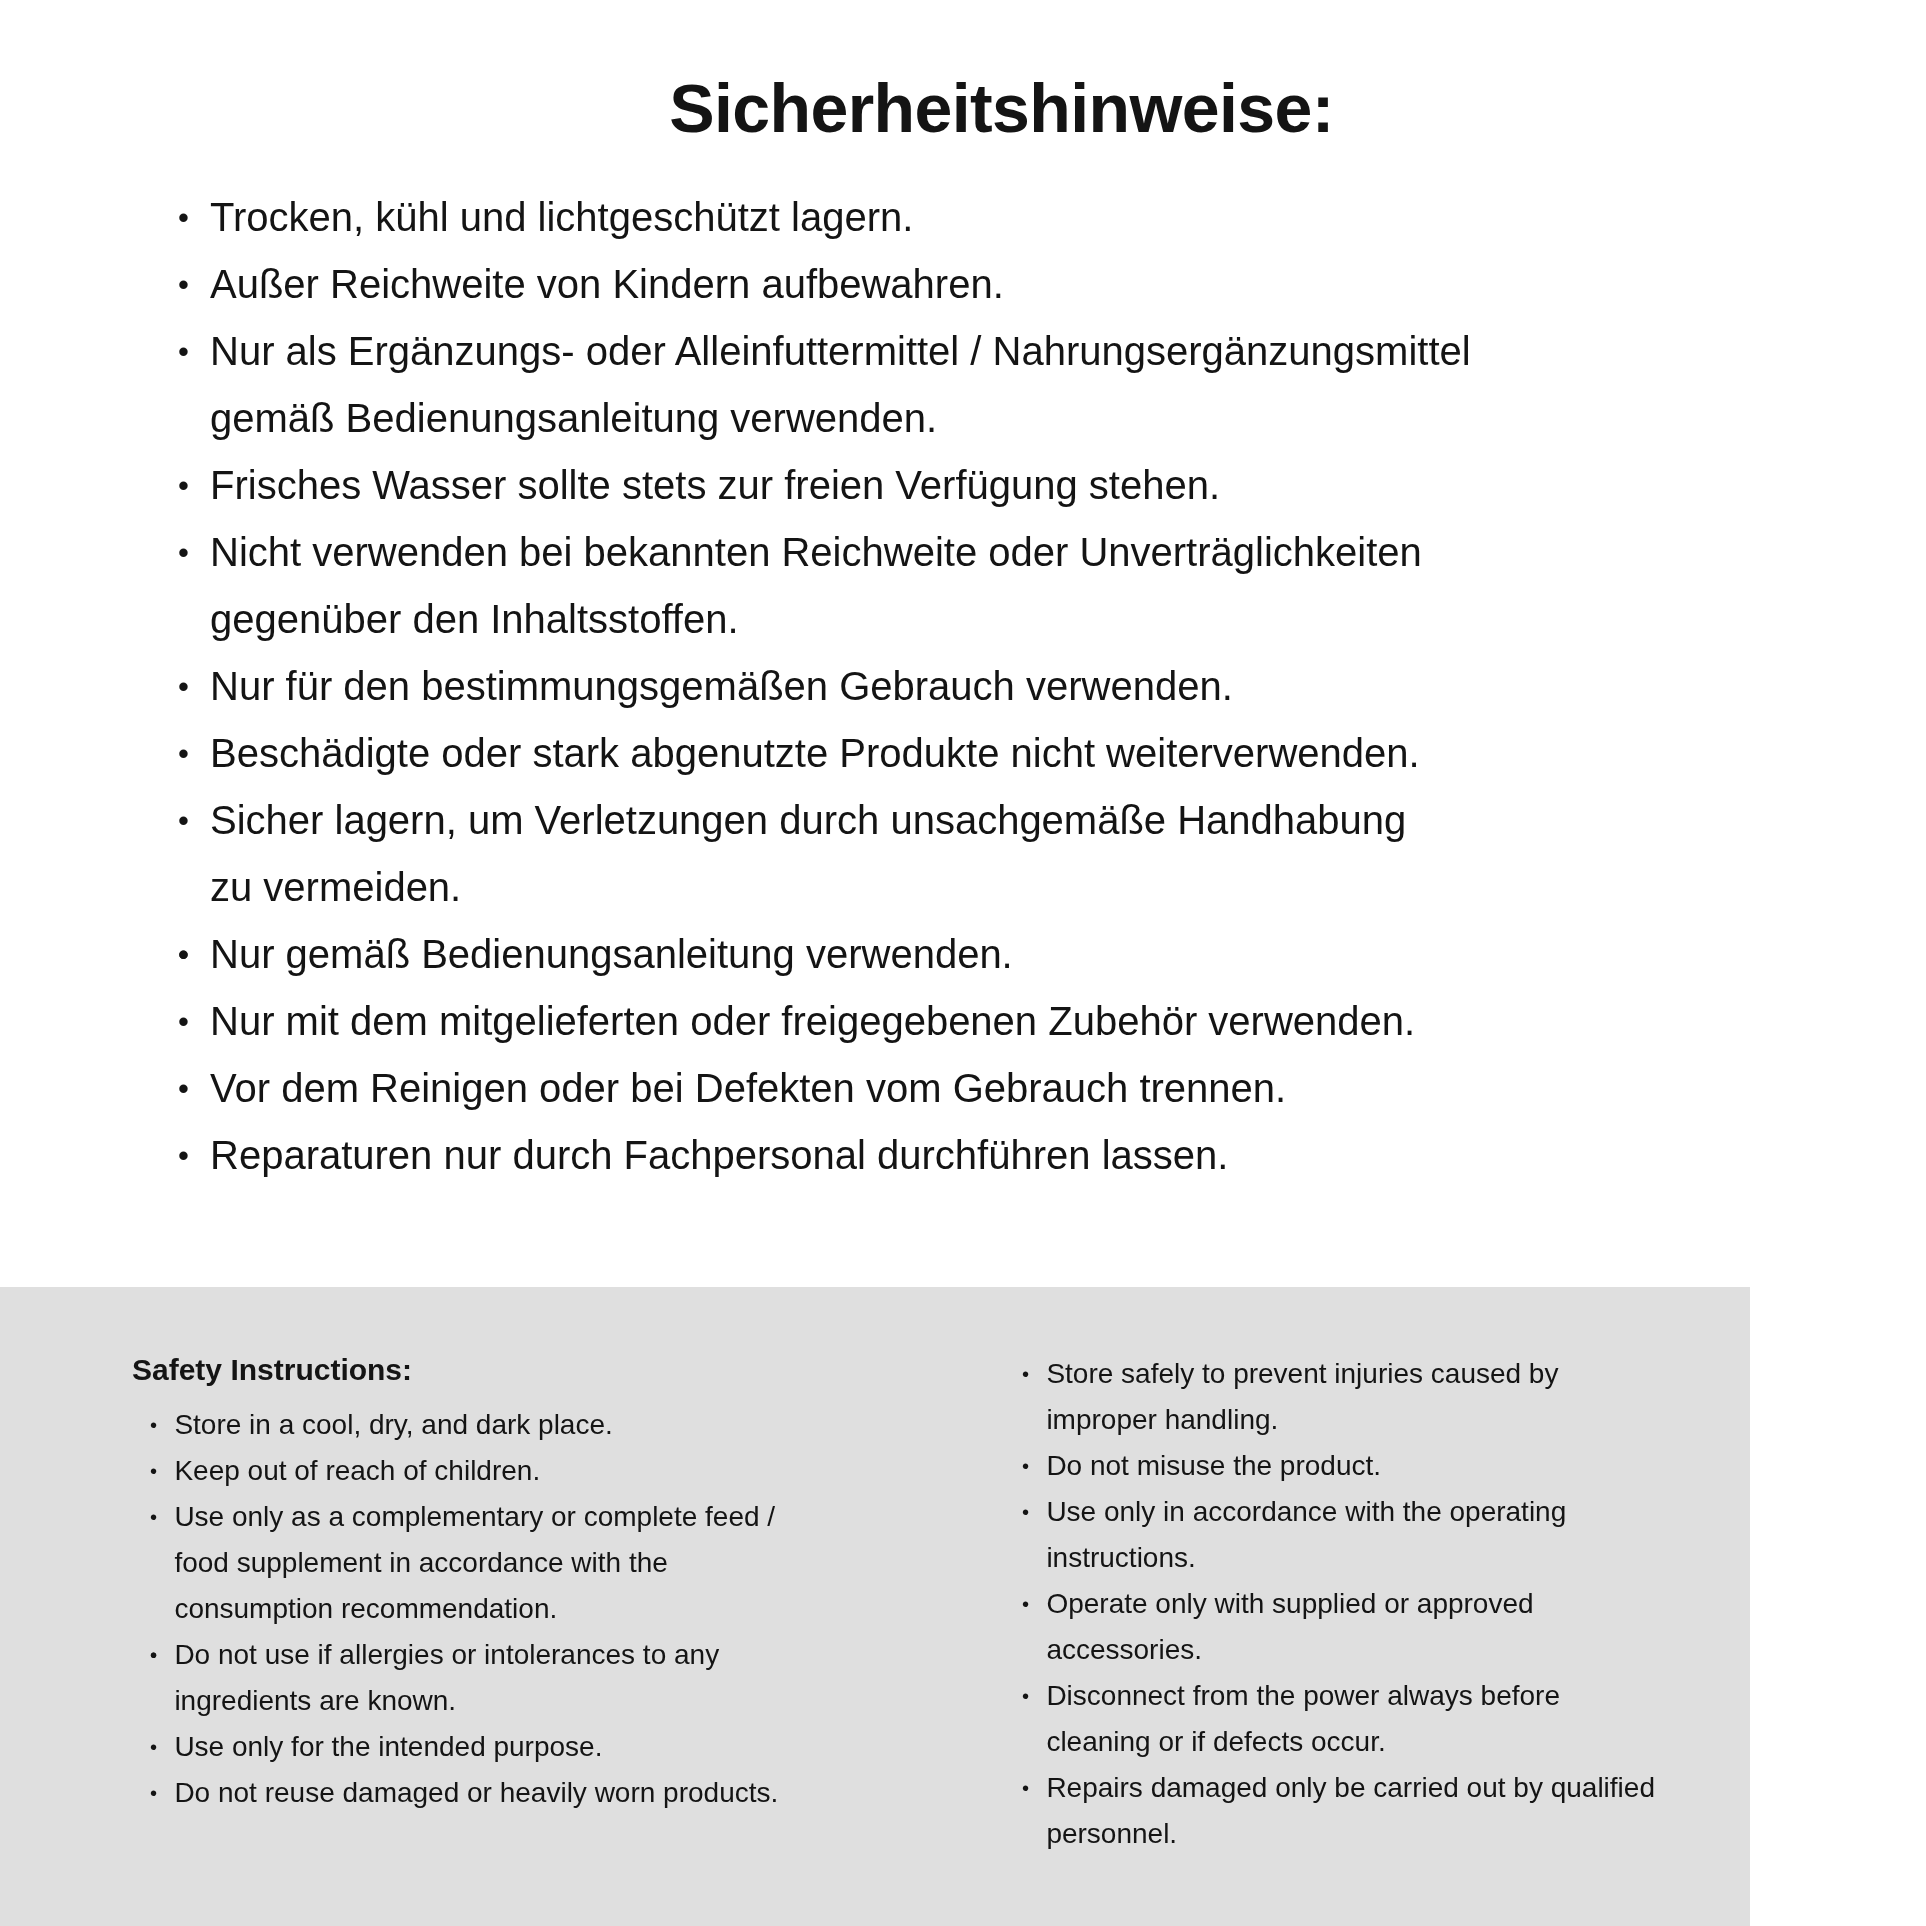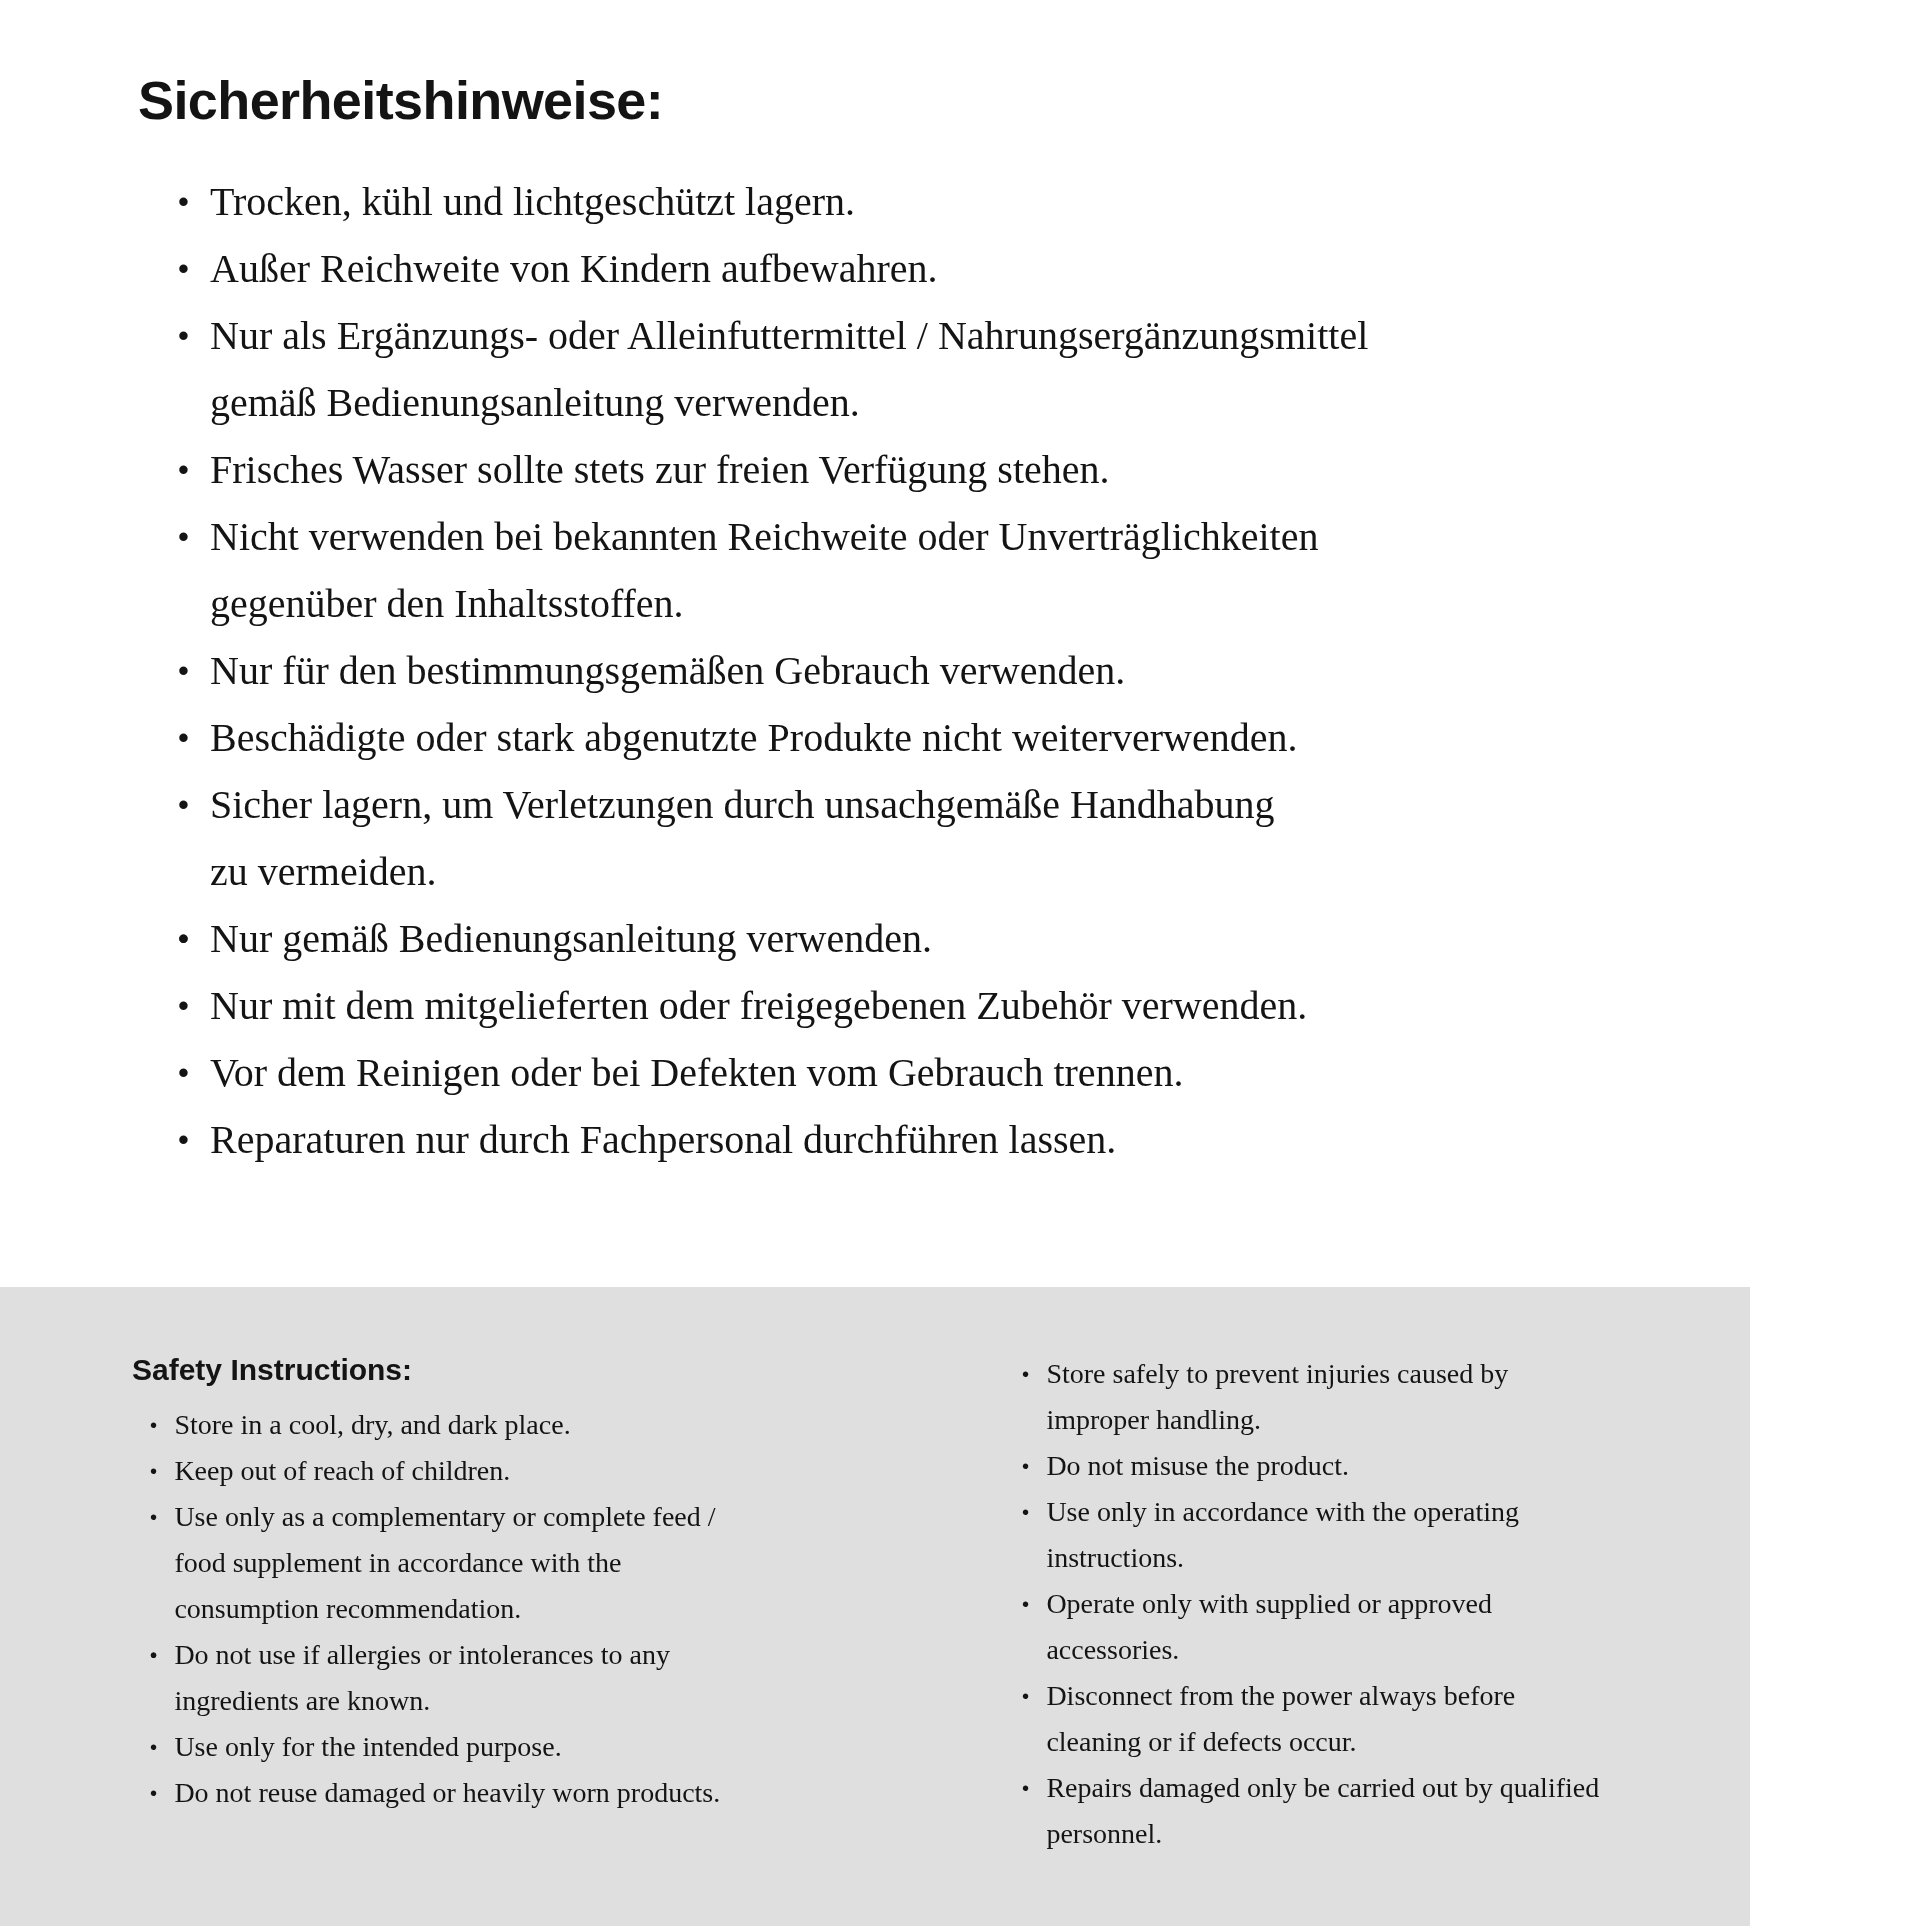--- a/index.html
+++ b/index.html
@@ -23,24 +23,25 @@
 
   
   .de{
     position:absolute;
     left:138px;
     top:69px;
     width:1727px;
   }
   .de-heading{
     margin:0;
-    font-size:54px;
+    font-size:68px;
     line-height:1.15;
     font-weight:700;
     letter-spacing:-0.6px;
+    text-align:center;
   }
   .de-list{
     list-style:none;
     margin:37px 0 0 40px;
     padding:0;
     font-size:40px;
     line-height:67px;
     font-weight:400;
   }
   .de-item{
@@ -49,21 +50,20 @@
   }
   .de-item .marker{
     position:absolute;
     left:0;
     top:0;
     font-size:0.78em;
     line-height:67px;
   }
   .txt{
     white-space:pre-line;
-    font-family:Liberation Serif, serif;
   }
 
   
   .en{
     position:absolute;
     left:0;
     top:1287px;
     width:1750px;
     height:639px;
     background:var(--panel);

